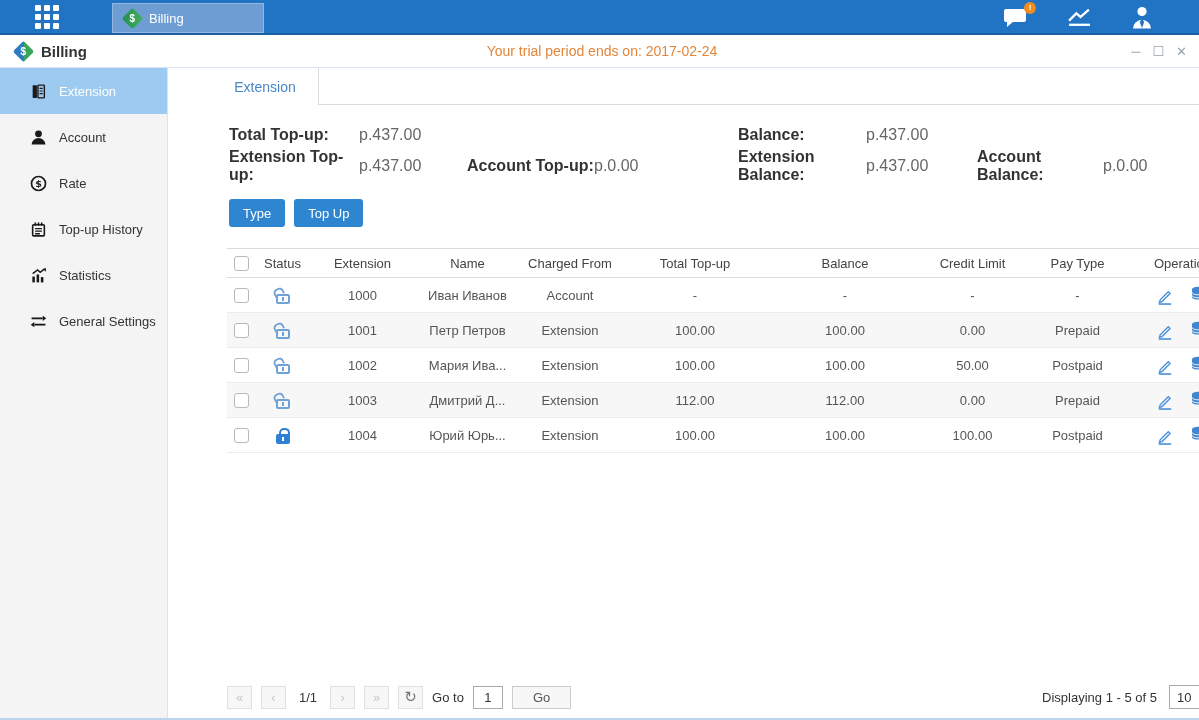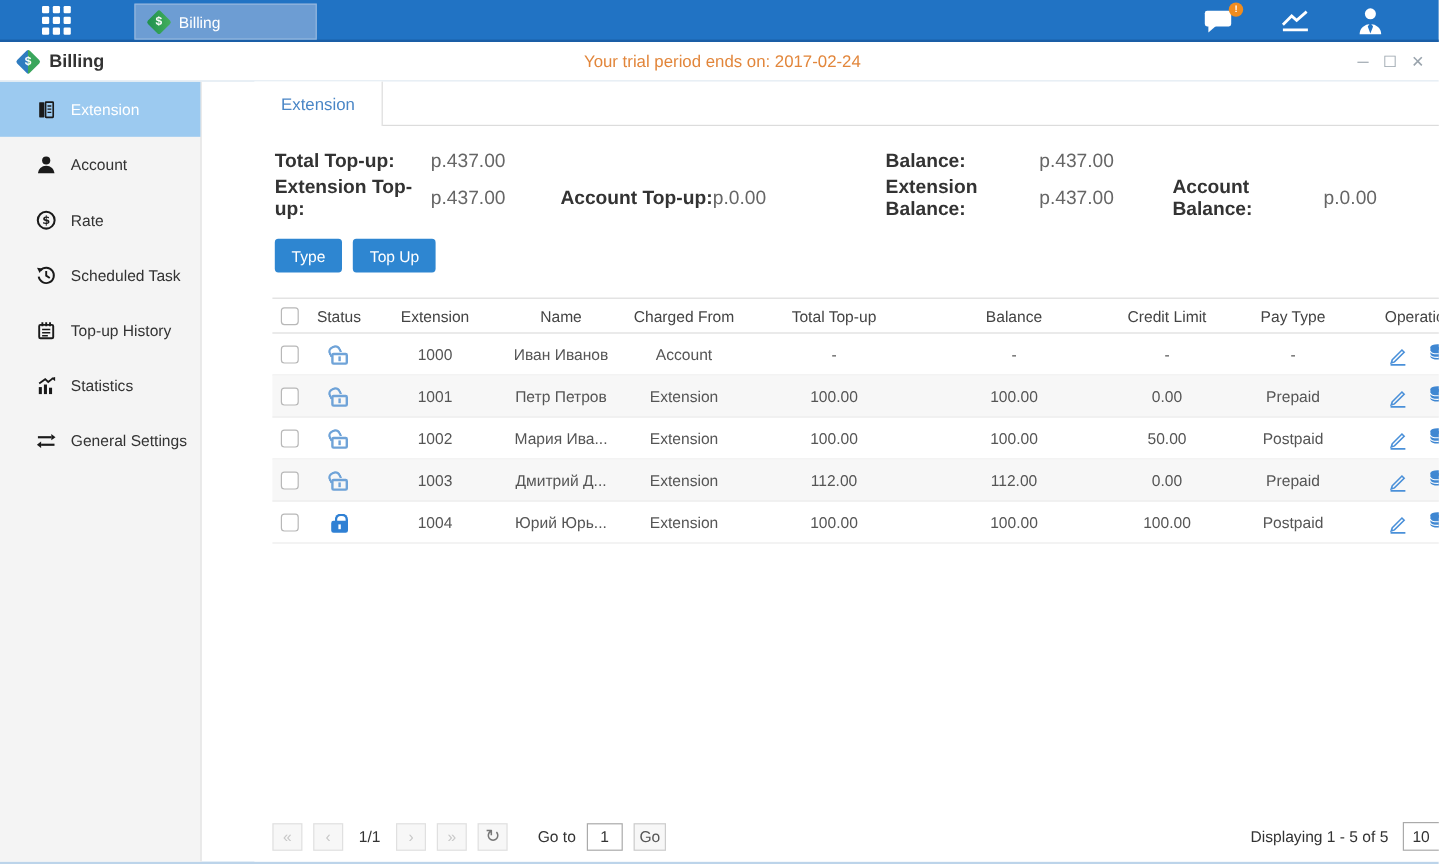--- a/index.html
+++ b/index.html
@@ -96,24 +96,24 @@
 
   
   .pager { position:absolute; left:15px; right:14px; bottom:9px; display:flex;
     align-items:center; justify-content:space-between; font-size:13px; color:#333; }
   .pager-left { display:flex; align-items:center; gap:9px; }
   .pg-btn { width:25px; height:23px; background:#f7f7f7; border:1px solid #e0e0e0;
     color:#c8c8c8; display:flex; align-items:center; justify-content:center;
     font-size:13px; cursor:pointer; }
   .pg-btn.refresh { color:#777; font-size:15px; }
   .pg-label { padding:0 4px; }
-  .goto-label { margin-left:16px; }
+  .goto-label { margin-left:0; }
   .goto-input { width:30px; height:23px; border:1px solid #aaa; text-align:center;
     font-size:13px; font-family:inherit; color:#333; }
-  .go-btn { height:23px; padding:0 4px; background:#f7f7f7; border:1px solid #ccc;
+  .go-btn { height:23px; padding:0 20px; background:#f7f7f7; border:1px solid #ccc;
     color:#555; font-size:13px; cursor:pointer; font-family:inherit; }
   .pager-right { display:flex; align-items:center; gap:12px; }
   .select-box { width:52px; height:24px; border:1px solid #aaa; background:#fff;
     display:flex; align-items:center; justify-content:space-between;
     padding:0 7px; cursor:pointer; }
   .select-box .arrow { font-size:8px; color:#888; }
 </style>
 </head>
 <body>
 
@@ -199,30 +199,20 @@
         <span>Account</span>
       </div>
       <div class="side-item">
         <span class="sicon">
           <svg width="17" height="17" viewBox="0 0 16 16">
             <circle cx="8" cy="8" r="6.6" fill="none" stroke="#1a1a1a" stroke-width="1.6"></circle>
             <text x="8" y="11.3" text-anchor="middle" font-size="9" font-weight="bold" fill="#1a1a1a" font-family="DejaVu Sans, sans-serif">$</text>
           </svg>
         </span>
         <span>Rate</span>
-      </div>
-      <div class="side-item">
-        <span class="sicon">
-          <svg width="17" height="17" viewBox="0 0 16 16" fill="none" stroke="#1a1a1a" stroke-width="1.5">
-            <path d="M3.4 4.2 A6 6 0 1 1 2.1 9"></path>
-            <path d="M8 4.5 V8.2 L10.8 10"></path>
-            <polygon points="0.8,2 5.2,2.6 2.8,6.2" fill="#1a1a1a" stroke="none"></polygon>
-          </svg>
-        </span>
-        <span>Scheduled Task</span>
       </div>
       <div class="side-item">
         <span class="sicon">
           <svg width="17" height="17" viewBox="0 0 16 16" fill="none" stroke="#1a1a1a">
             <rect x="2.5" y="3.5" width="11" height="10.5" rx="1" stroke-width="1.5"></rect>
             <path d="M5 1.5 v3 M8 1.5 v3 M11 1.5 v3" stroke-width="1.5"></path>
             <path d="M4.8 7.2 h6.4 M4.8 9.6 h6.4 M4.8 12 h4.5" stroke-width="1.2"></path>
           </svg>
         </span>
         <span>Top-up History</span>

